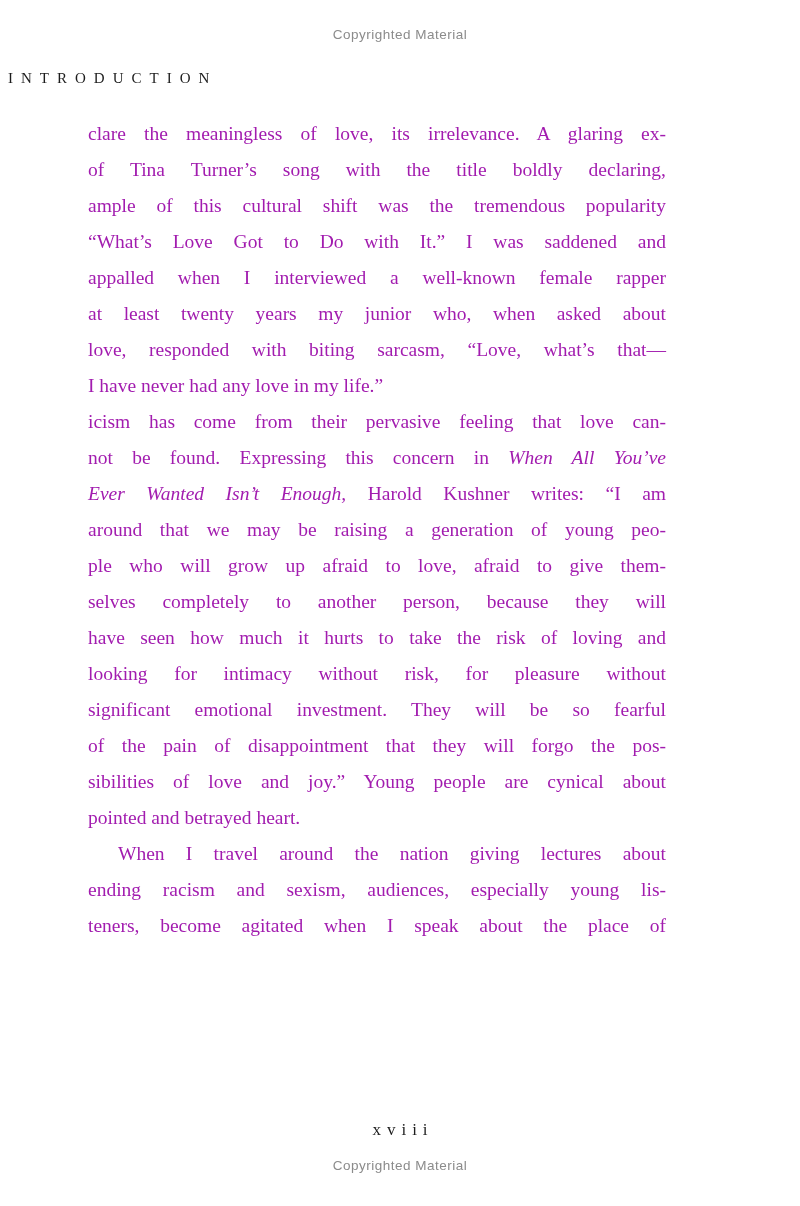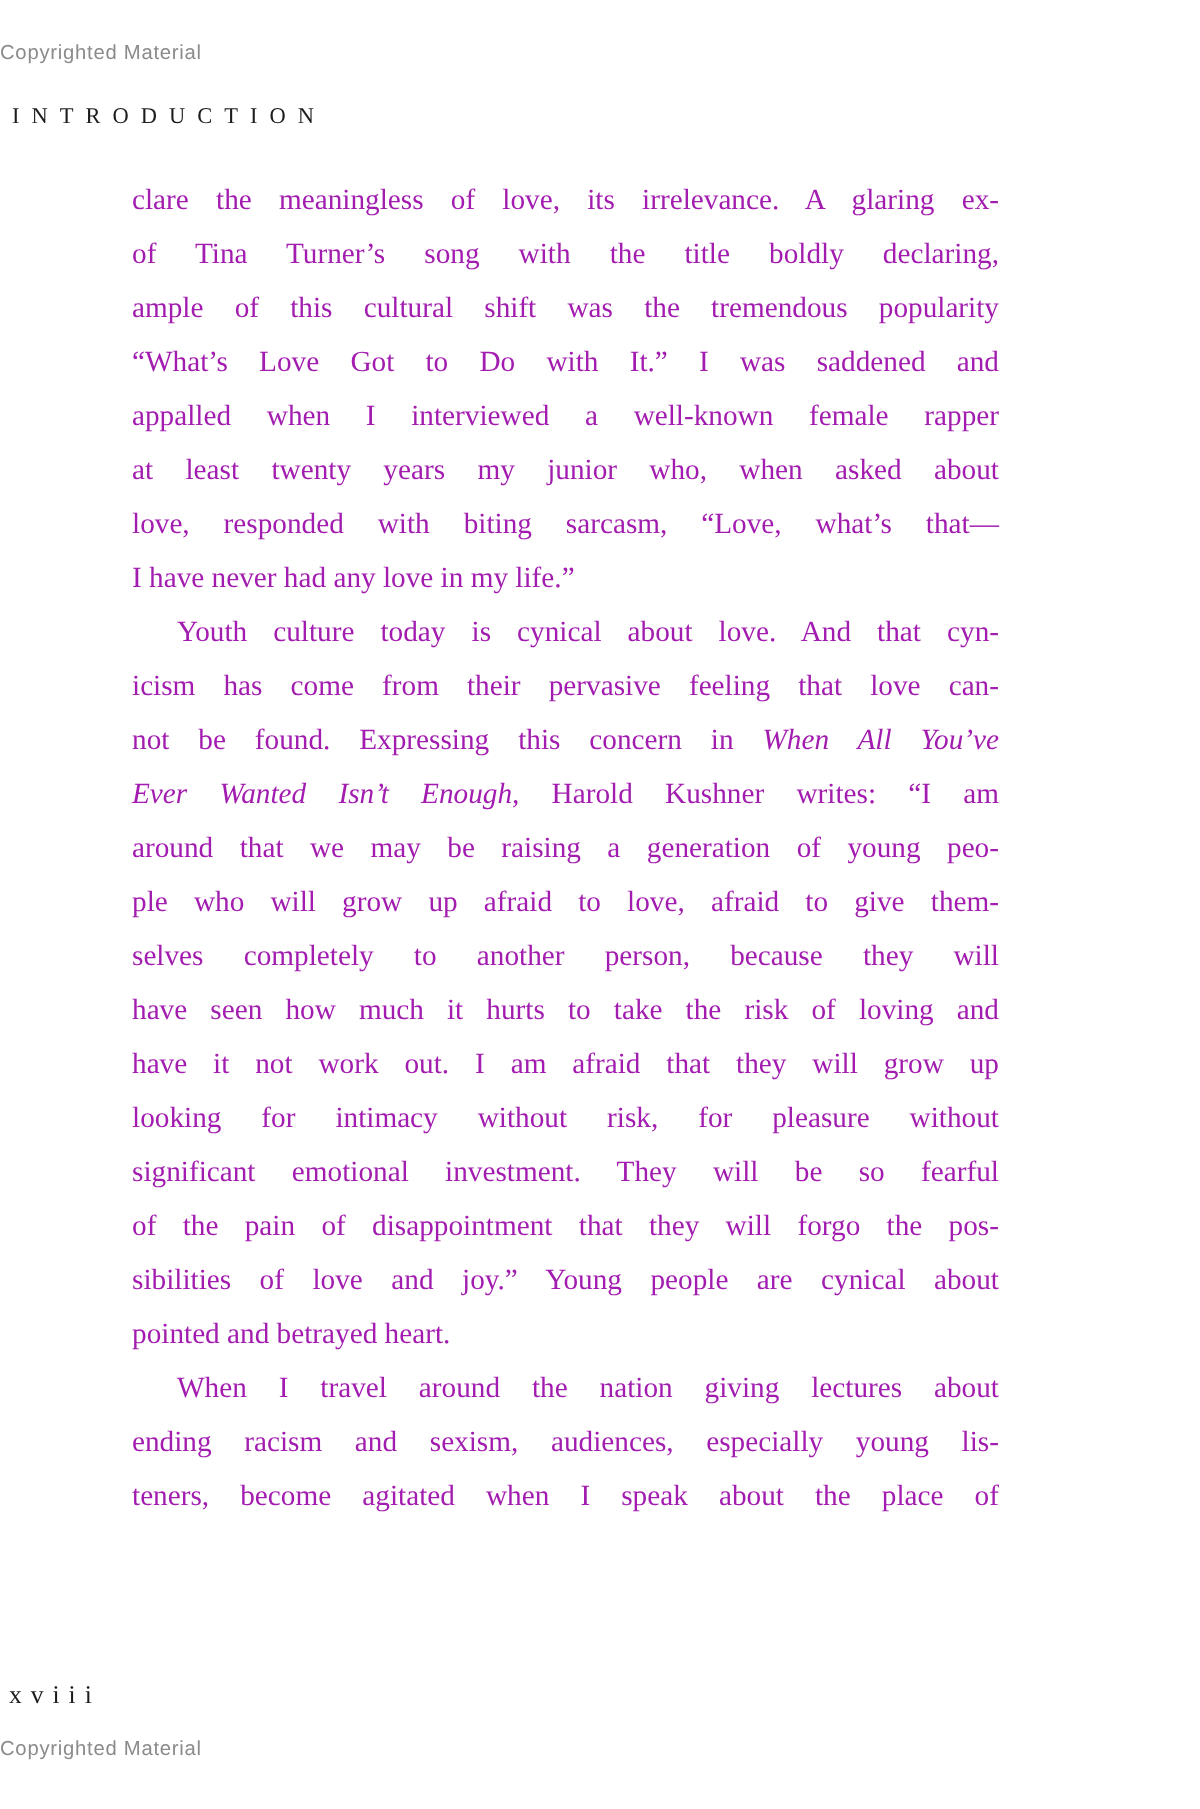--- a/index.html
+++ b/index.html
@@ -13,21 +13,21 @@
     height: 1206px;
     background: #ffffff;
     color: #1a1a1a;
     font-family: "Liberation Serif", serif;
     overflow: hidden;
   }
   .copyright {
     position: absolute;
     left: 0;
     right: 0;
-    text-align: left;
+    text-align: center;
     font-family: "Liberation Sans", sans-serif;
     font-size: 13.5px;
     letter-spacing: 0.5px;
     color: #8b8b8b;
   }
   .copyright.top { top: 27px; }
   .copyright.bottom { top: 1158px; }
   .heading {
     position: absolute;
     top: 70px;
@@ -56,21 +56,21 @@
     text-align-last: justify;
   }
   .line.flush { text-align-last: left; }
   .line.indent { text-indent: 30px; }
   .line em { font-style: italic; }
   .page-number {
     position: absolute;
     top: 1120px;
     left: 0;
     right: 0;
-    text-align: left;
+    text-align: center;
     font-size: 17px;
     letter-spacing: 6px;
     text-indent: 6px;
     color: #1c1c1c;
   }
 </style>
 </head>
 <body>
 
 <div class="page">
@@ -84,29 +84,27 @@
         <div class="line"><span>clare the meaningless of love, its irrelevance. A glaring ex-</span></div>
         <div class="line"><span>of Tina Turner’s song with the title boldly declaring,</span></div>
         <div class="line"><span>ample of this cultural shift was the tremendous popularity</span></div>
         <div class="line"><span>“What’s Love Got to Do with It.” I was saddened and</span></div>
         <div class="line"><span>appalled when I interviewed a well-known female rapper</span></div>
         <div class="line"><span>at least twenty years my junior who, when asked about</span></div>
         <div class="line"><span>love, responded with biting sarcasm, “Love, what’s that—</span></div>
         <div class="line flush"><span>I have never had any love in my life.”</span></div>
       </div>
       <div class="para">
-        <div class="line indent"><span>Youth culture today is cynical about love. And that cyn-</span></div>
         <div class="line"><span>icism has come from their pervasive feeling that love can-</span></div>
         <div class="line"><span>not be found. Expressing this concern in </span><em>When All You’ve</em></div>
         <div class="line"><em>Ever Wanted Isn’t Enough,</em><span> Harold Kushner writes: “I am</span></div>
         <div class="line"><span>around that we may be raising a generation of young peo-</span></div>
         <div class="line"><span>ple who will grow up afraid to love, afraid to give them-</span></div>
         <div class="line"><span>selves completely to another person, because they will</span></div>
         <div class="line"><span>have seen how much it hurts to take the risk of loving and</span></div>
-        <div class="line"><span>have it not work out. I am afraid that they will grow up</span></div>
         <div class="line"><span>looking for intimacy without risk, for pleasure without</span></div>
         <div class="line"><span>significant emotional investment. They will be so fearful</span></div>
         <div class="line"><span>of the pain of disappointment that they will forgo the pos-</span></div>
         <div class="line"><span>sibilities of love and joy.” Young people are cynical about</span></div>
         <div class="line flush"><span>pointed and betrayed heart.</span></div>
       </div>
       <div class="para">
         <div class="line indent"><span>When I travel around the nation giving lectures about</span></div>
         <div class="line"><span>ending racism and sexism, audiences, especially young lis-</span></div>
         <div class="line"><span>teners, become agitated when I speak about the place of</span></div>

